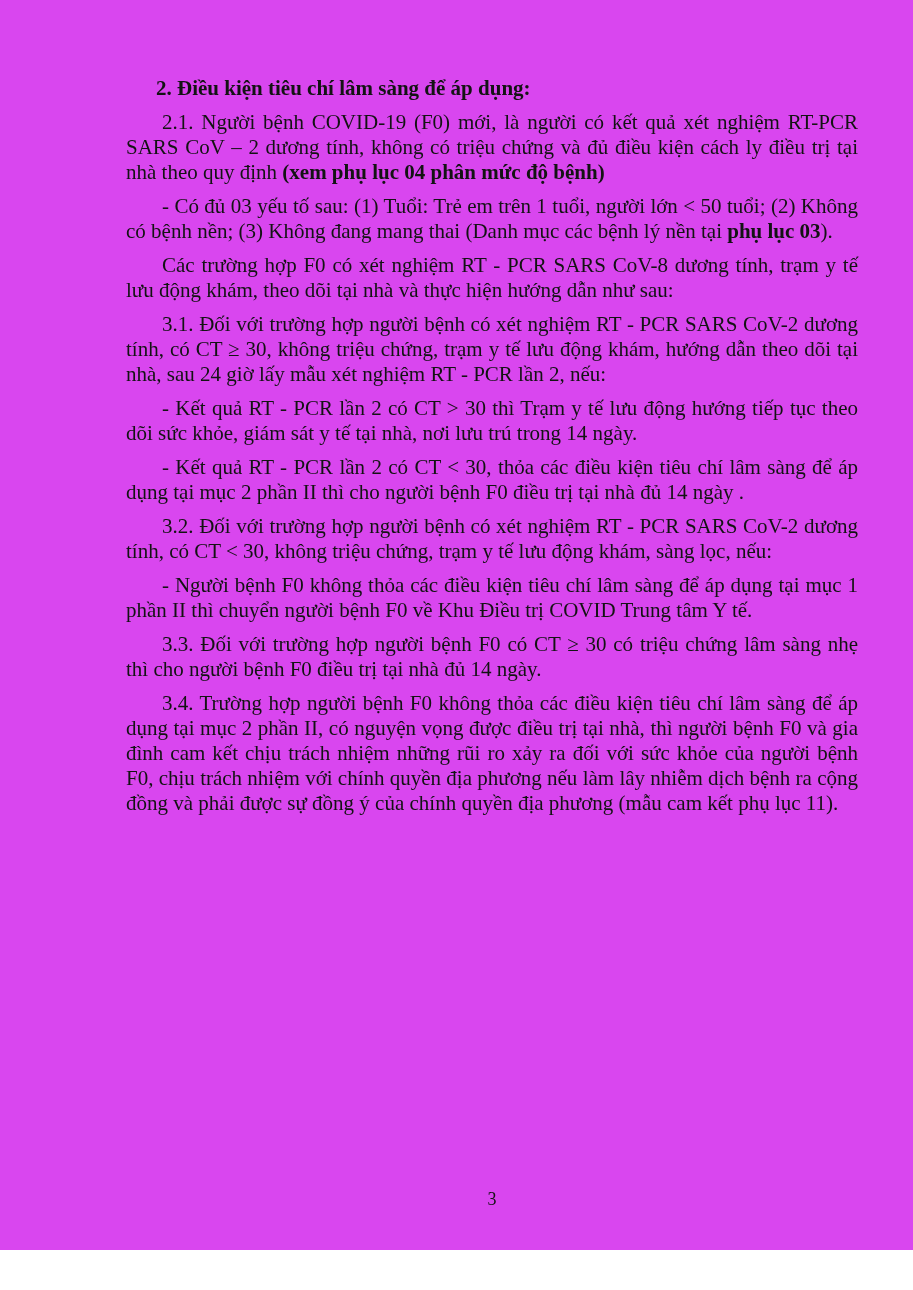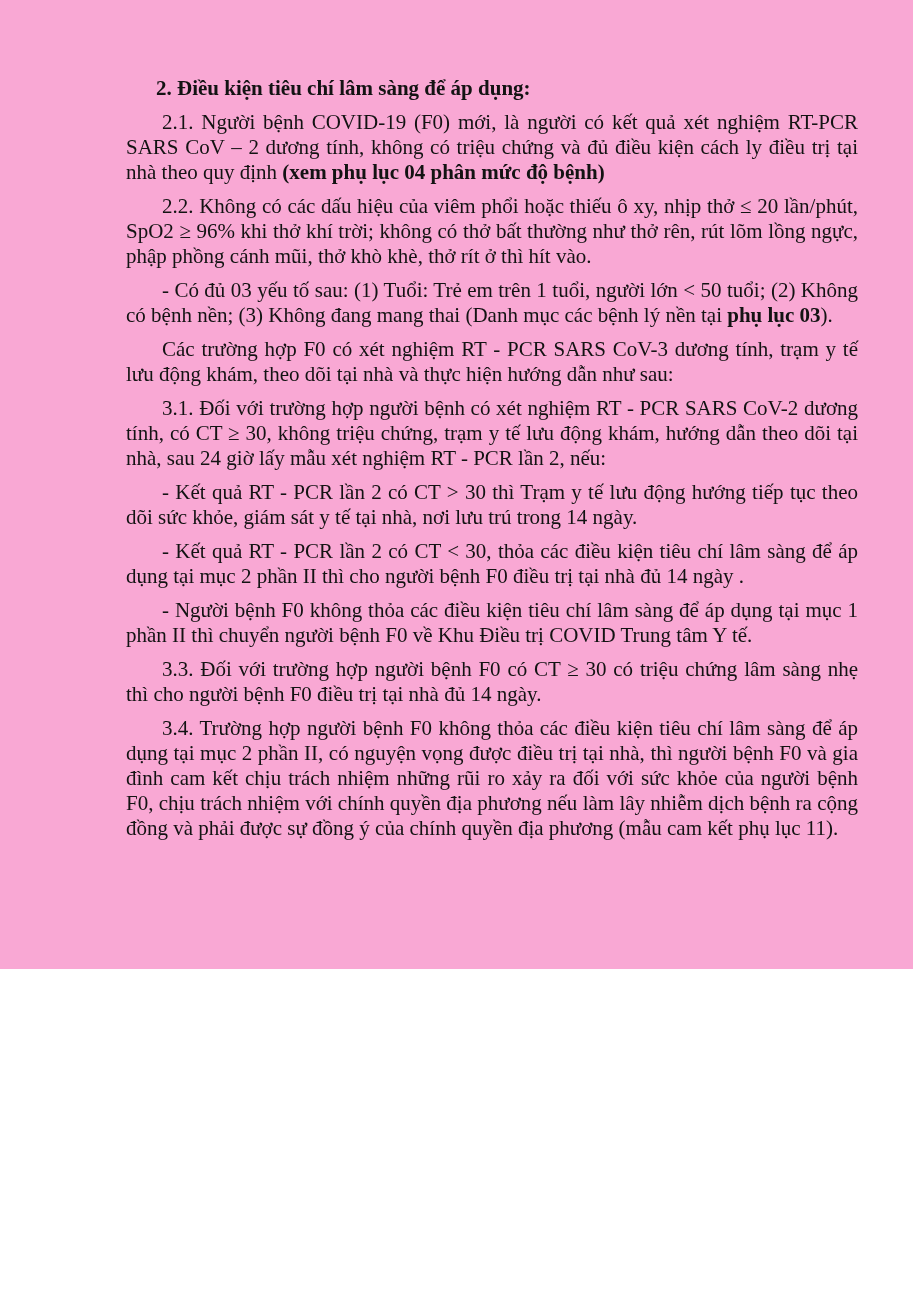--- a/index.html
+++ b/index.html
@@ -3,22 +3,22 @@
 <meta charset="utf-8">
 <style>
   html, body {
     margin: 0;
     padding: 0;
     background: #ffffff;
   }
   .page {
     position: relative;
     width: 913px;
-    height: 969px;
-    background: #f9a8d4;
+    height: 1250px;
+    background: #d946ef;
     box-sizing: border-box;
     padding: 76px 55px 0 126px;
     font-family: "Liberation Serif", "DejaVu Serif", serif;
     font-size: 21px;
     line-height: 25px;
     color: #131313;
     overflow: hidden;
   }
   .doc p {
     margin: 0 0 9px 0;
@@ -43,24 +43,24 @@
     line-height: 22px;
   }
 </style>
 </head>
 <body>
 
 <div class="page">
   <div class="doc">
       <p class="heading"><span class="bold">2. Điều kiện tiêu chí lâm sàng để áp dụng:</span></p>
       <p class="body"><span>2.1. Người bệnh  COVID-19 (F0) mới, là người có kết quả xét nghiệm RT-PCR SARS CoV – 2 dương tính, không có triệu chứng và đủ điều kiện cách ly điều trị tại nhà theo quy định </span><span class="bold">(xem phụ lục 04 phân mức độ bệnh)</span></p>
-      <p class="body"><span>2.2. Không có các dấu hiệu của viêm phổi hoặc thiếu ô xy, nhịp thở ≤ 20 lần/phút, SpO2 ≥ 96% khi thở khí trời; không có thở bất thường như thở rên, rút lõm lồng ngực, phập phồng cánh mũi, thở khò khè, thở rít ở thì hít vào.</span></p>
       <p class="body"><span>- Có đủ 03 yếu tố sau: (1) Tuổi: Trẻ em trên 1 tuổi, người lớn &lt; 50 tuổi; (2) Không có bệnh nền; (3) Không đang mang thai (Danh mục các bệnh lý nền tại </span><span class="bold">phụ lục 03</span><span>).</span></p>
-      <p class="body"><span>Các trường hợp F0 có xét nghiệm RT - PCR  SARS CoV-3 dương tính, trạm y tế lưu động khám, theo dõi tại nhà và thực hiện hướng dẫn như sau:</span></p>
+      <p class="body"><span>Các trường hợp F0 có xét nghiệm RT - PCR  SARS CoV-8 dương tính, trạm y tế lưu động khám, theo dõi tại nhà và thực hiện hướng dẫn như sau:</span></p>
       <p class="body"><span>3.1. Đối với trường hợp người bệnh có xét nghiệm RT - PCR  SARS CoV-2 dương tính, có CT ≥ 30, không triệu chứng, trạm y tế lưu động khám, hướng dẫn theo dõi tại nhà, sau 24 giờ lấy mẫu xét nghiệm RT - PCR lần 2,  nếu:</span></p>
       <p class="body"><span>- Kết quả RT - PCR lần 2 có CT &gt; 30 thì Trạm y tế lưu động hướng tiếp tục theo dõi sức khỏe, giám sát y tế tại nhà, nơi lưu trú trong 14 ngày.</span></p>
       <p class="body"><span>- Kết quả RT - PCR lần 2 có CT &lt; 30, thỏa các điều kiện tiêu chí lâm sàng để áp dụng tại mục 2 phần II thì cho người bệnh F0 điều trị tại nhà đủ 14 ngày .</span></p>
+      <p class="body"><span>3.2. Đối với trường hợp người bệnh có xét nghiệm RT - PCR  SARS CoV-2 dương tính, có CT &lt; 30, không triệu chứng, trạm y tế lưu động khám, sàng lọc, nếu:</span></p>
       <p class="body"><span>- Người bệnh F0 không thỏa các điều kiện tiêu chí lâm sàng để áp dụng tại mục 1 phần II thì chuyển người bệnh F0 về Khu Điều trị COVID Trung tâm Y tế.</span></p>
       <p class="body"><span>3.3. Đối với trường hợp người bệnh F0 có CT ≥ 30 có triệu chứng lâm sàng nhẹ thì cho người bệnh F0 điều trị tại nhà đủ 14 ngày.</span></p>
       <p class="body"><span>3.4. Trường hợp người bệnh F0 không thỏa các điều kiện tiêu chí lâm sàng để áp dụng tại mục 2 phần II, có nguyện vọng được điều trị tại nhà, thì người bệnh F0 và gia đình cam kết chịu trách nhiệm những rũi ro xảy ra đối với sức khỏe của người bệnh F0, chịu trách nhiệm với chính quyền địa phương nếu làm lây nhiễm dịch bệnh ra cộng đồng và phải được sự đồng ý của chính quyền địa phương (mẫu cam kết phụ lục 11).</span></p>
     </div>
   <div class="footer">3</div>
 </div>
 
 </body></html>

